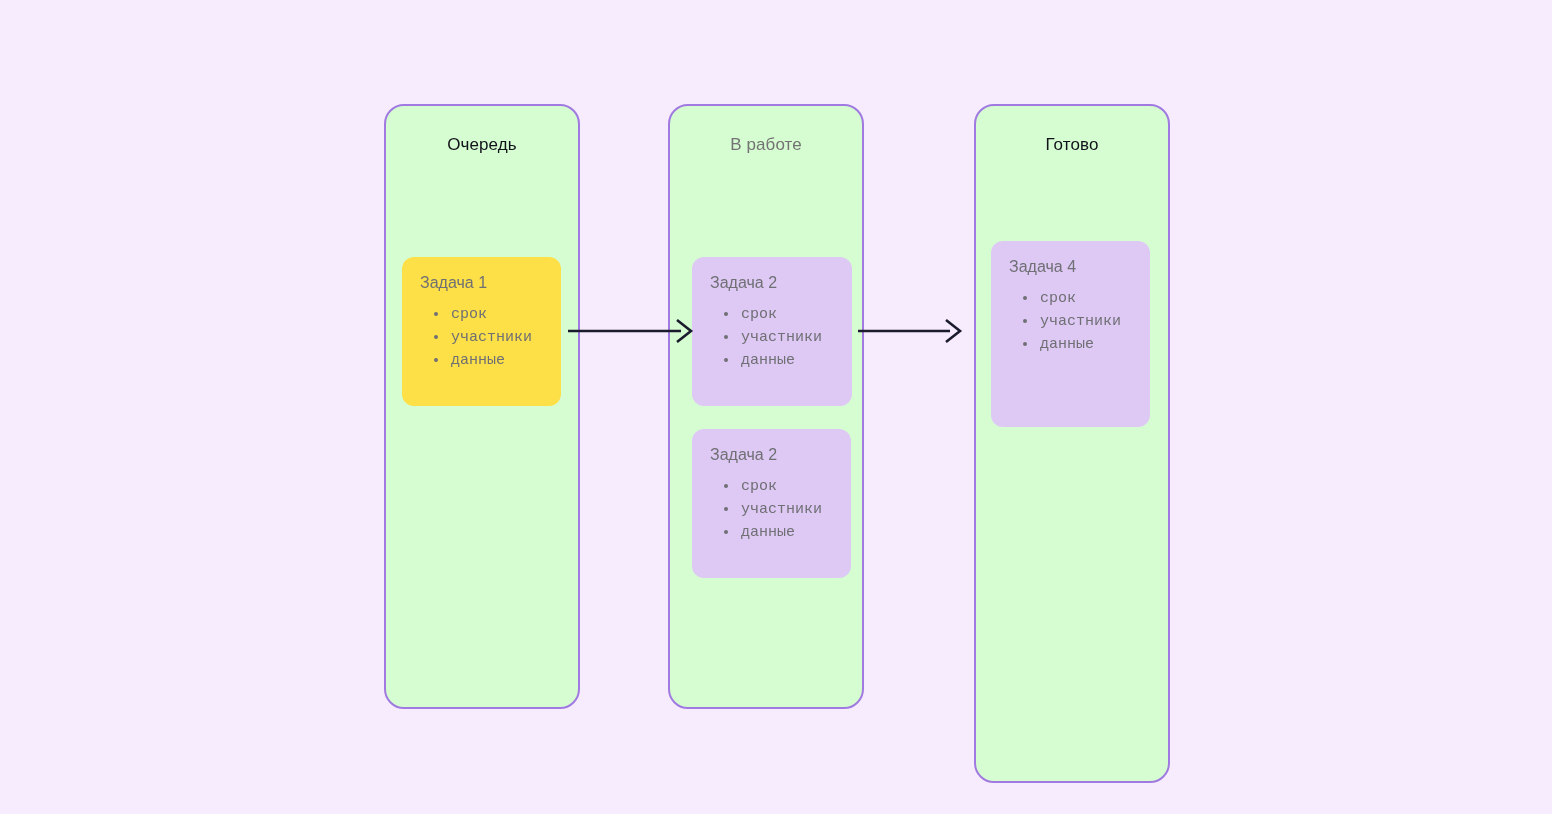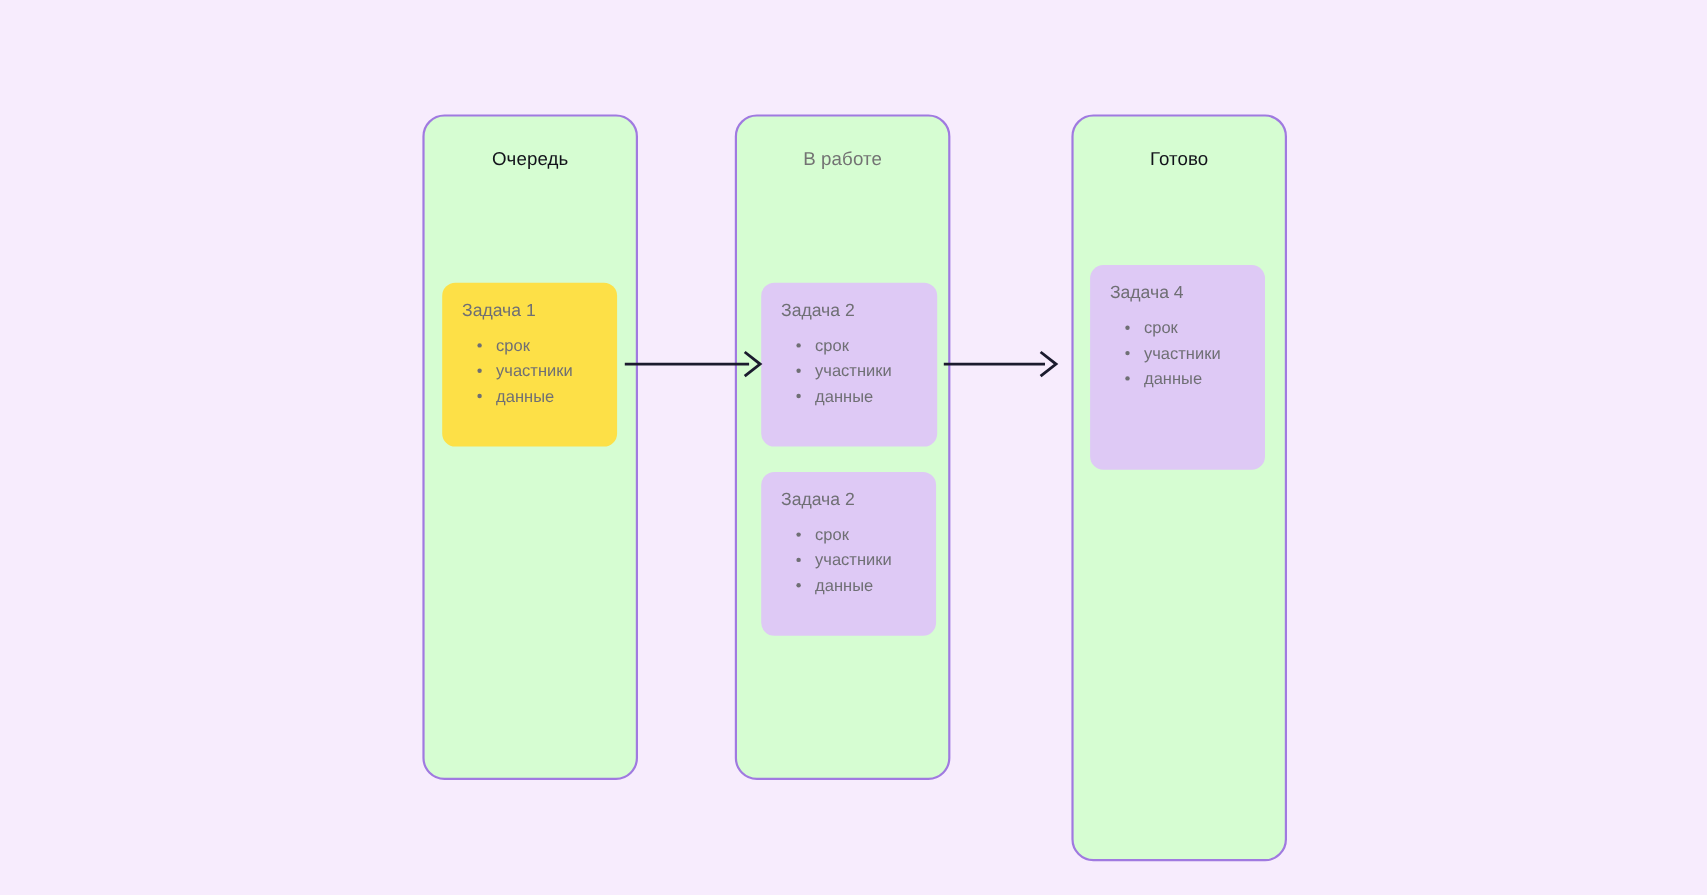--- a/index.html
+++ b/index.html
@@ -58,20 +58,21 @@
     line-height: 20px;
     color: #6b6b70;
     margin: 0 0 10px 0;
     white-space: nowrap;
   }
 
   .card-list {
     list-style: none;
     margin: 0;
     padding: 0 0 0 14px;
+    font-family: Liberation Mono, monospace;
   }
 
   .card-list li {
     position: relative;
     font-size: 15px;
     line-height: 23px;
     color: #6f6f74;
     padding-left: 17px;
     white-space: nowrap;
   }

